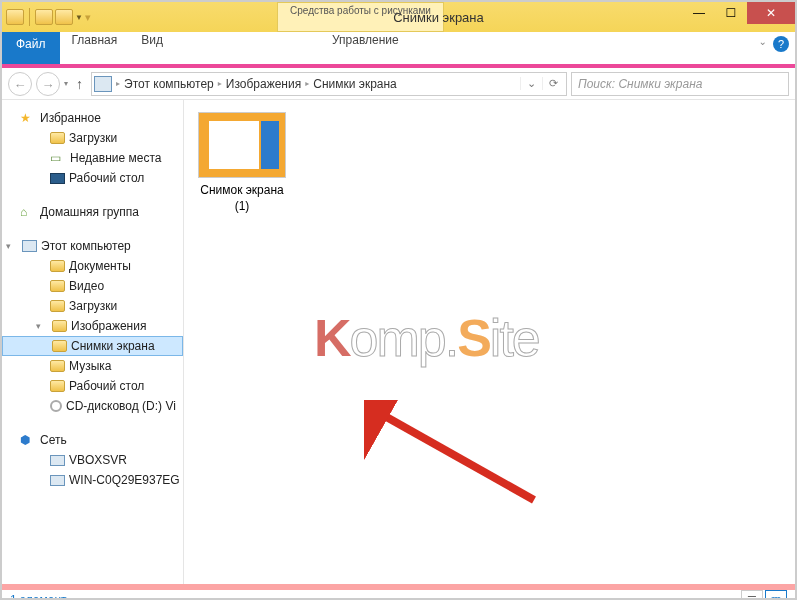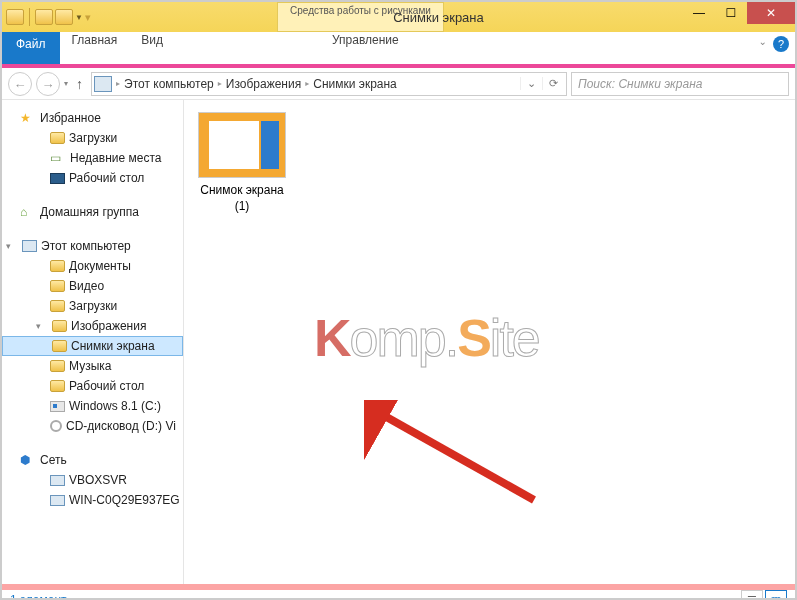--- a/index.html
+++ b/index.html
@@ -172,24 +172,20 @@
       </div>
     <div class="tree-item l2">
         <span class="ico ico-folder"></span>
         <span>Музыка</span>
       </div>
     <div class="tree-item l2">
         <span class="ico ico-folder"></span>
         <span>Рабочий стол</span>
       </div>
     <div class="tree-item l2">
-        <span class="ico ico-drive"></span>
-        <span>Windows 8.1 (C:)</span>
-      </div>
-    <div class="tree-item l2">
         <span class="ico ico-cd"></span>
         <span>CD-дисковод (D:) Vi</span>
       </div>
     <div class="tree-spacer"></div>
     <div class="tree-item">
         <span class="ico ico-net">⬢</span>
         <span>Сеть</span>
       </div>
     <div class="tree-item l2">
         <span class="ico ico-netpc"></span>

